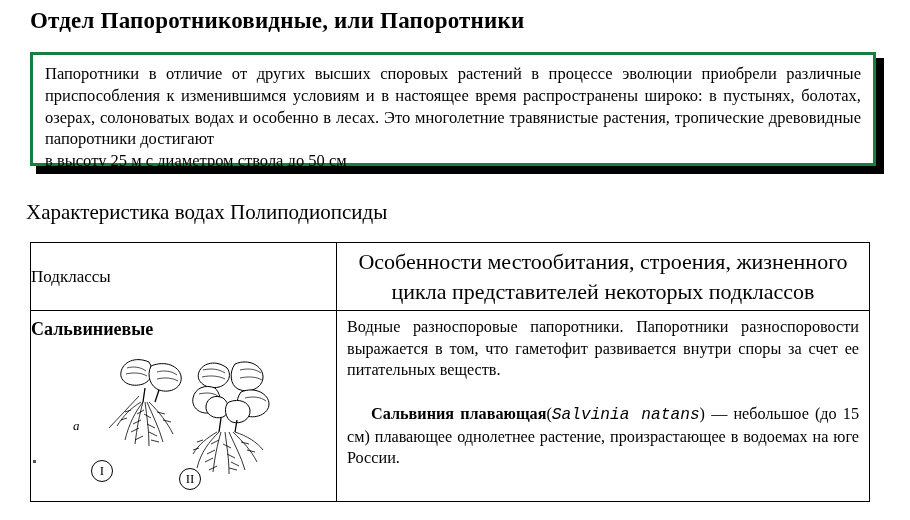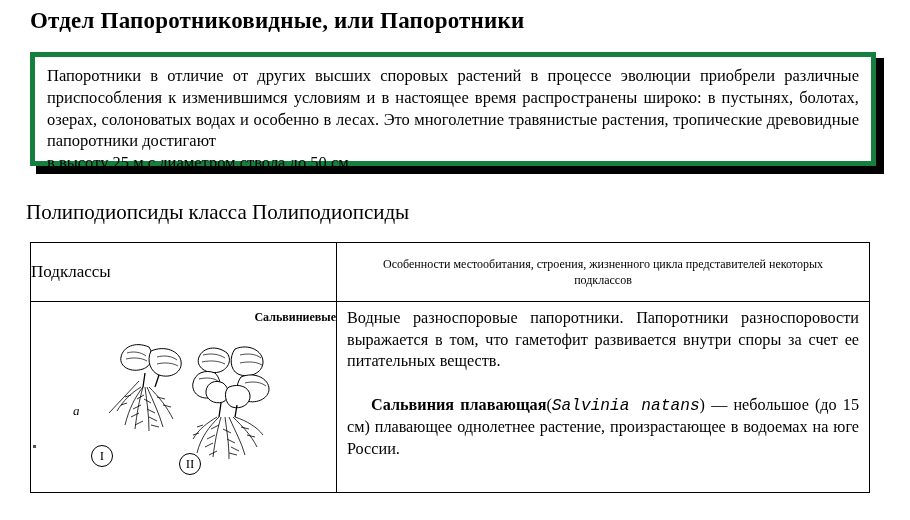--- a/index.html
+++ b/index.html
@@ -42,21 +42,21 @@
     left: 6px;
     top: 6px;
     width: 848px;
     height: 116px;
     background: #000000;
   }
   .intro-box {
     position: relative;
     width: 846px;
     height: 114px;
-    border: 5px solid #15803d;
+    border: 3px solid #15803d;
     background: #ffffff;
     box-sizing: border-box;
   }
   .intro-text {
     padding: 8px 12px 0 12px;
     font-size: 16.5px;
     line-height: 1.32;
     text-align: justify;
     text-justify: inter-word;
     hyphens: manual;
@@ -92,32 +92,32 @@
   .hdr-left {
     width: 305px;
     height: 58px;
     text-align: left;
     vertical-align: middle !important;
     font-size: 17px;
   }
   .hdr-right {
     text-align: center;
     vertical-align: middle !important;
-    font-size: 12px;
+    font-size: 22px;
     line-height: 1.35;
     padding: 4px 16px !important;
   }
   .cell-left {
     height: 190px;
     position: relative;
   }
   .subclass-name {
-    text-align: right;
+    text-align: left;
     font-weight: bold;
-    font-size: 12px;
+    font-size: 18px;
     padding-top: 8px;
   }
   .cell-right {
     padding: 6px 10px 6px 10px !important;
     font-size: 16.2px;
     line-height: 1.33;
     text-align: justify;
   }
   .cell-right p {
     margin: 0;
@@ -171,21 +171,21 @@
   <div class="intro-wrap">
     <div class="intro-shadow"></div>
     <div class="intro-box">
       <div class="intro-text">
         <span>Папоротники в отличие от других высших споровых растений в процессе эволюции приобрели различные приспособления к изменившимся условиям и в настоящее время распространены широко: в пустынях, болотах, озерах, солоноватых водах и особенно в лесах. Это многолетние травянистые растения, тропические древовидные папоротники достигают</span>
         <span class="lastline">в высоту 25 м с диаметром ствола до 50 см</span>
       </div>
     </div>
   </div>
 
-  <div class="title-sub">Полиподиопсиды класса Полиподиопсиды</div>
+  <div class="title-sub">Характеристика водах Полиподиопсиды</div>
 
   <div class="table-wrap">
     <table class="main">
       <tbody>
           <tr>
         <td class="hdr-left">Подклассы</td>
         <td class="hdr-right">Особенности местообитания, строения, жизненного цикла представителей некоторых подклассов</td>
       </tr>
       <tr>
         <td class="cell-left">

